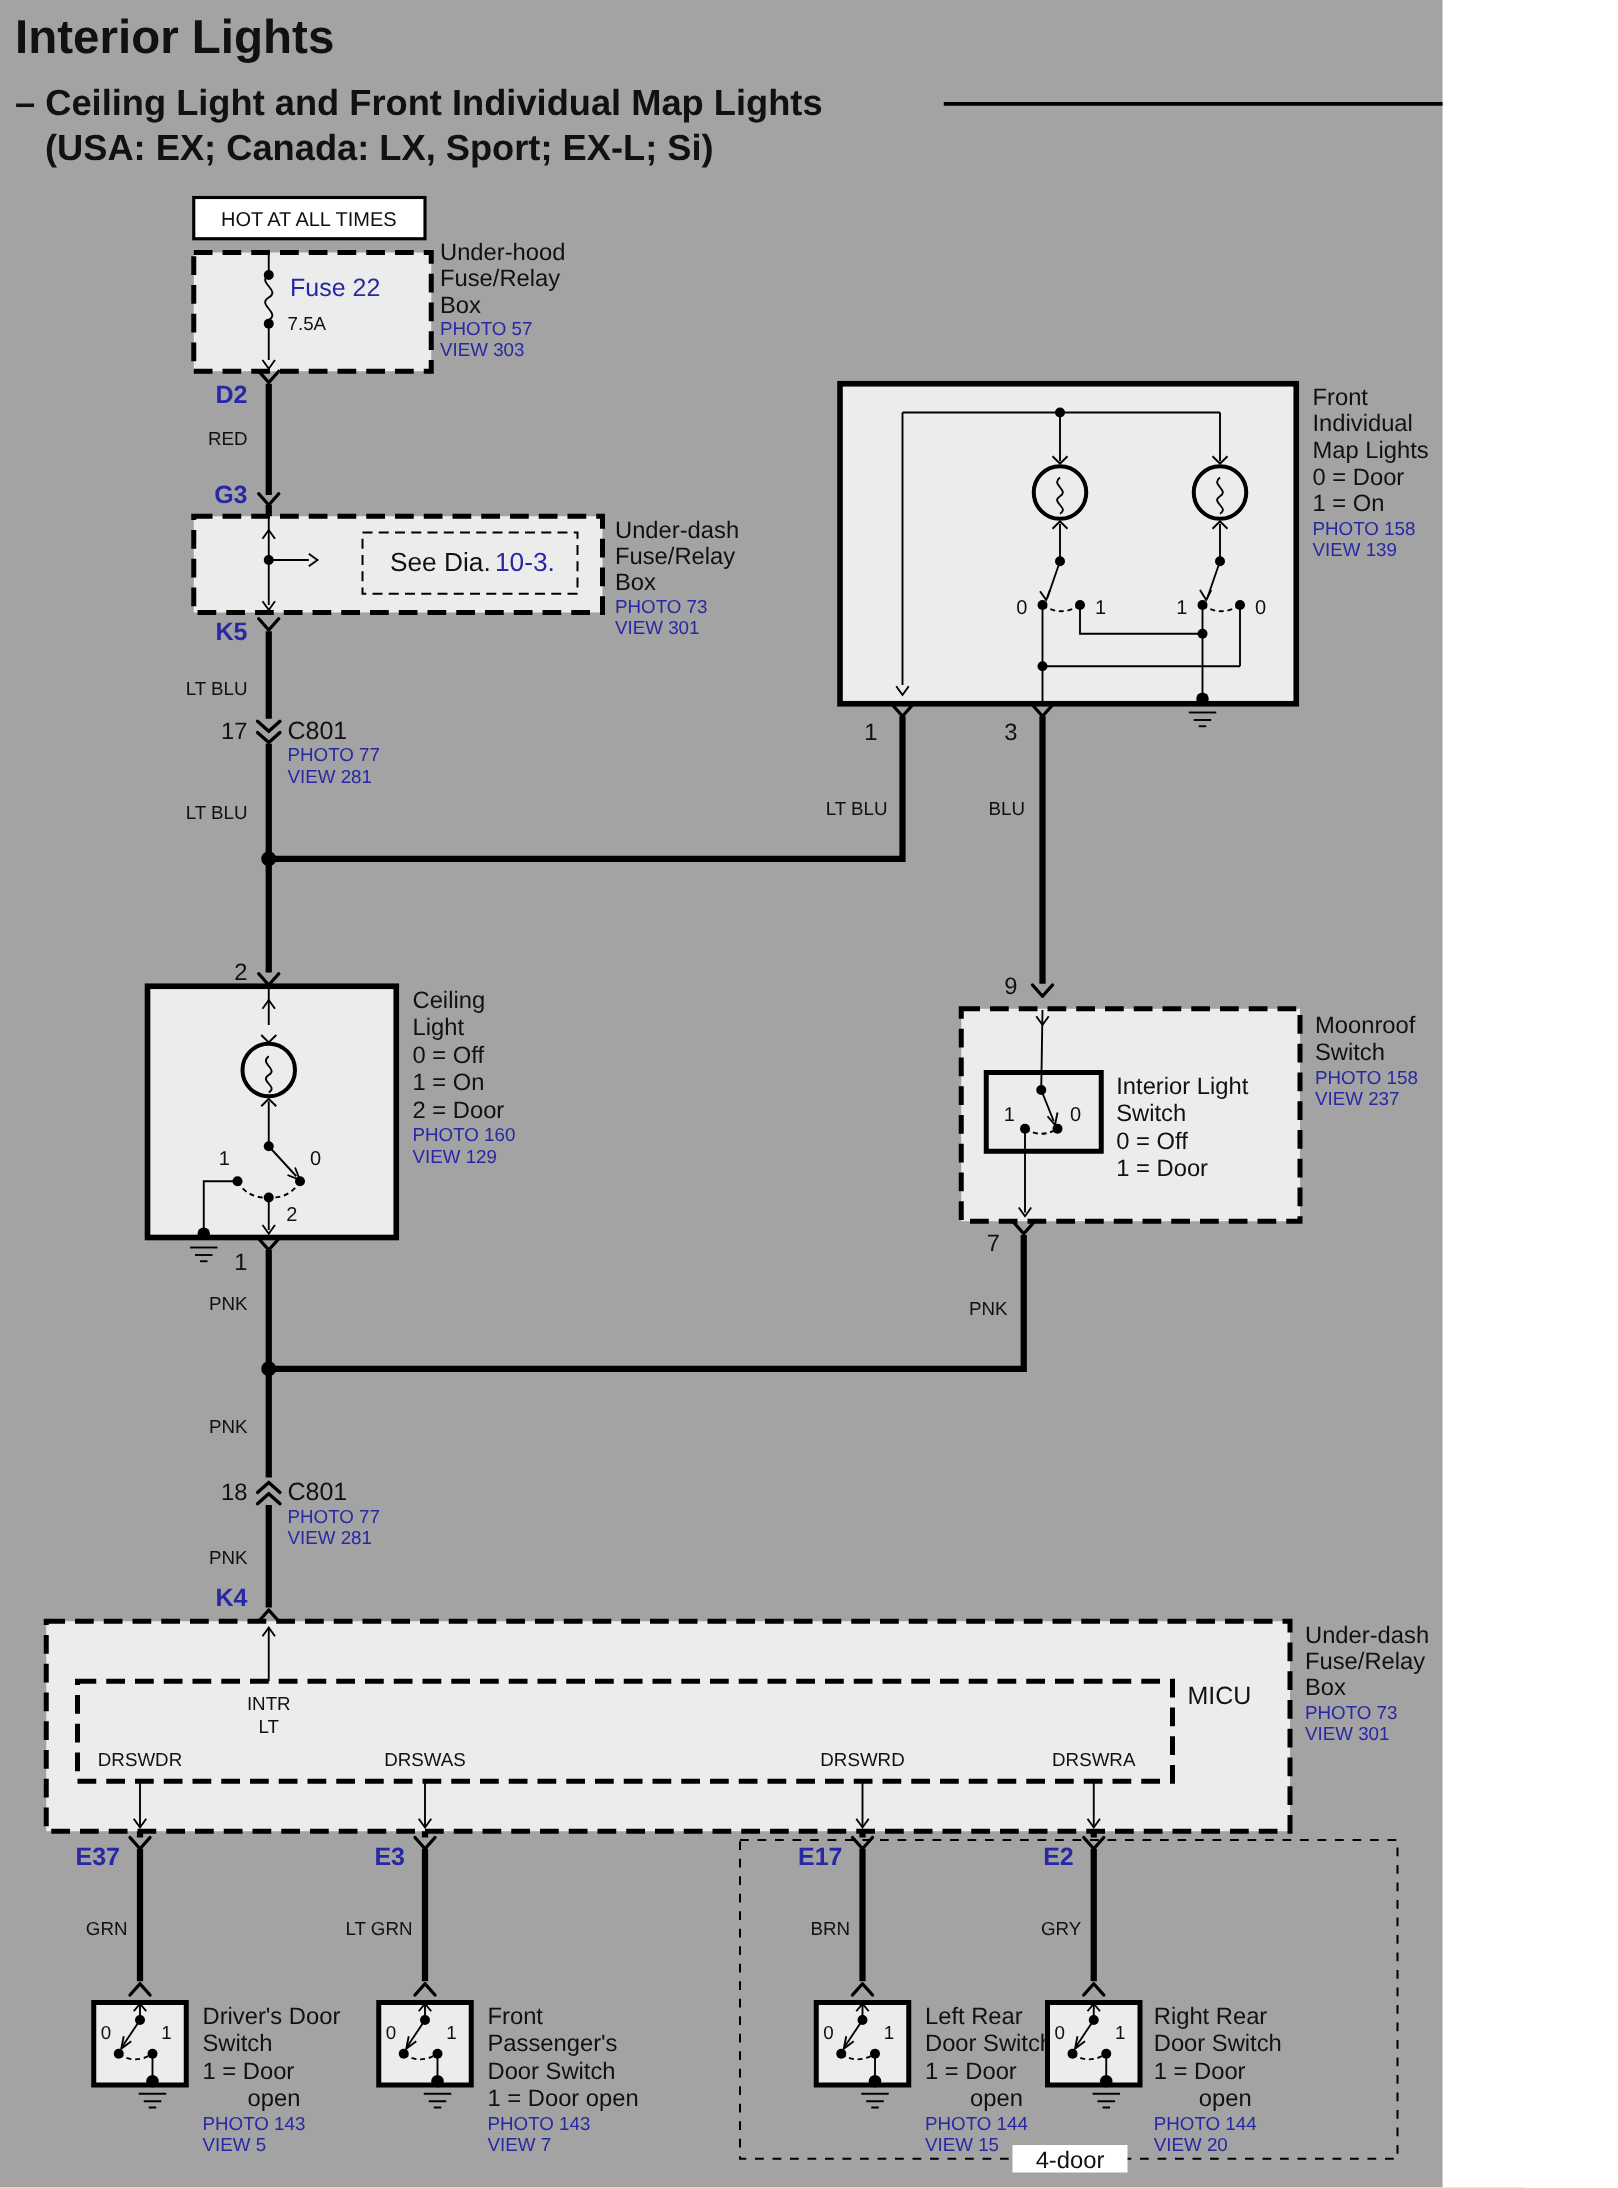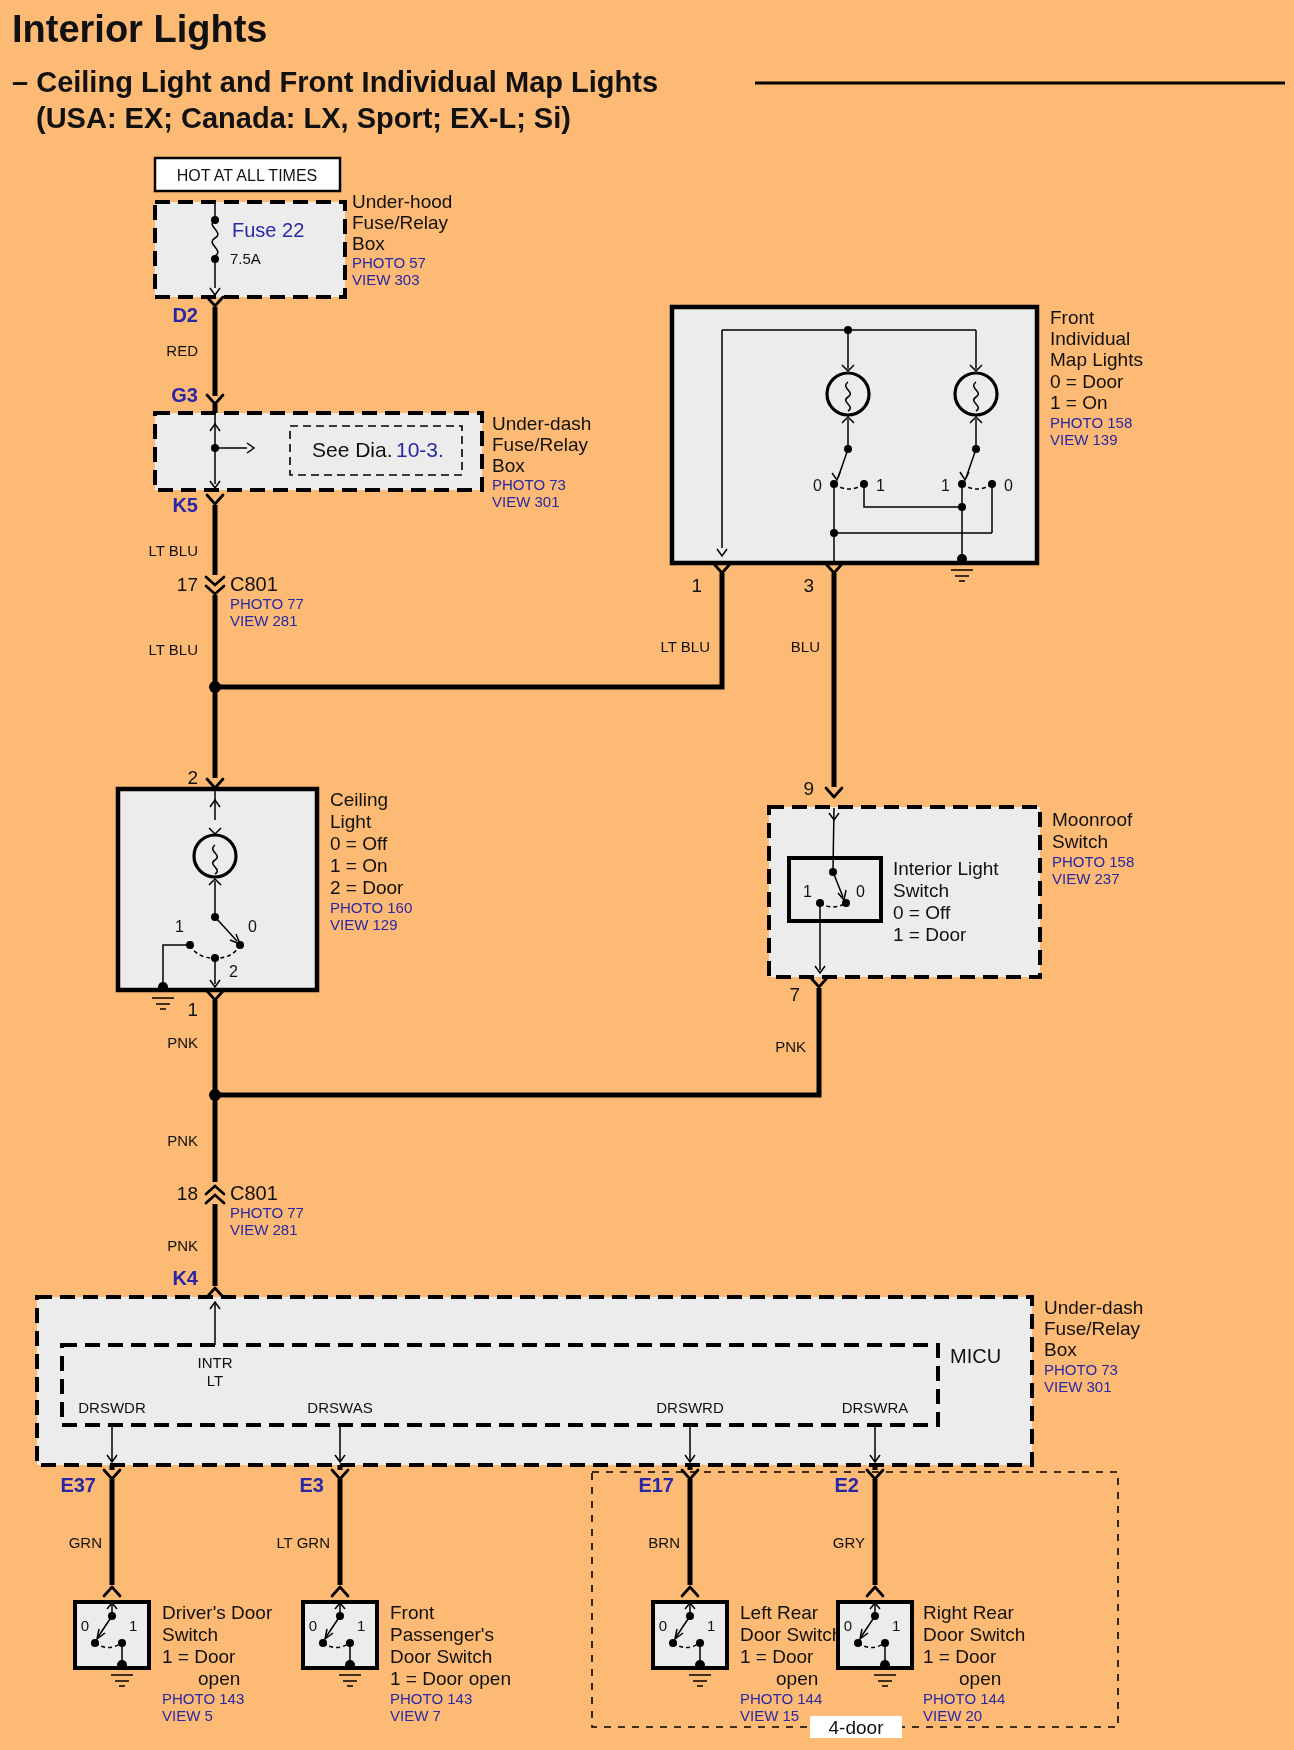--- a/index.html
+++ b/index.html
@@ -1,16 +1,16 @@
 <!DOCTYPE html>
 <html><head>
 <meta charset="utf-8">
 <style>
   html,body{margin:0;padding:0;background:#ffffff;}
-  .page{width:1294px;height:1750px;position:relative;background:#fdba74;overflow:hidden;}
+  .page{width:1154px;height:1750px;position:relative;background:#a3a3a3;overflow:hidden;}
   svg{display:block;}
   text{font-family:"Liberation Sans","DejaVu Sans",sans-serif;fill:#111;}
   .f-title{font-size:38px;font-weight:700;}
   .f-sub{font-size:29px;font-weight:700;}
   .f-name{font-size:19px;}
   .f-see{font-size:21px;}
   .f-c801{font-size:20px;}
   .f-pin{font-size:19px;}
   .f-sw{font-size:16px;}
   .f-sm{font-size:15px;}

